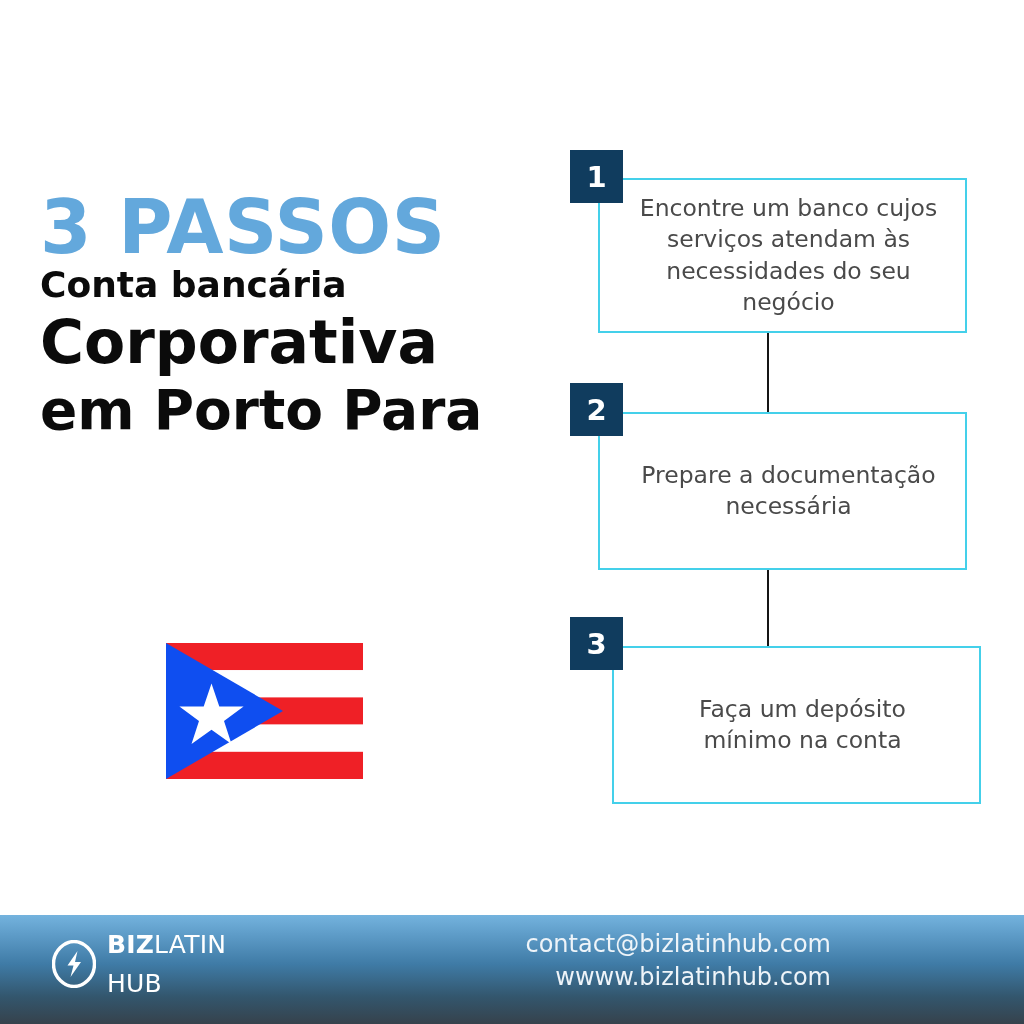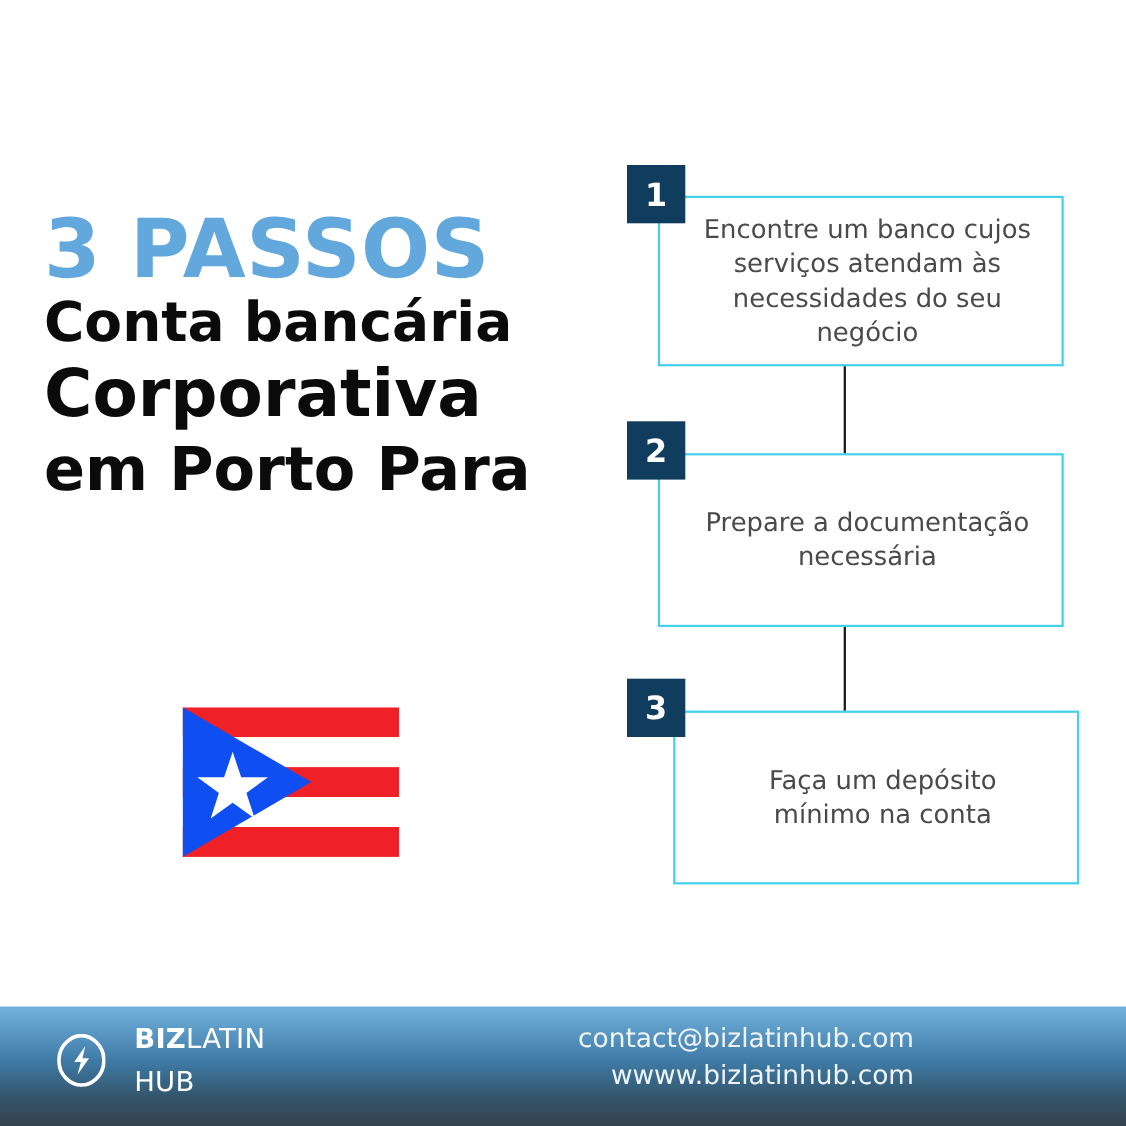--- a/index.html
+++ b/index.html
@@ -43,21 +43,21 @@
   }
   .headline-line {
     font-size: 57px;
     font-weight: 700;
     line-height: 1.18;
     color: #0b0b0b;
     margin: 0;
     white-space: nowrap;
   }
   .headline-line.l1 { font-size: 55px; }
-  .headline-line.l2 { font-size: 50px; }
+  .headline-line.l2 { font-size: 36px; }
   .headline-line.l3 { font-size: 60px; }
   .headline-line.l4 { font-size: 55px; }
 
   
   .flag-wrap {
     position: absolute;
     left: 166px;
     top: 643px;
     width: 197px;
     height: 136px;
@@ -137,21 +137,21 @@
     width: 1024px;
     height: 109px;
     background: linear-gradient(to bottom, #74b3de 0%, #5e9cc8 18%, #3f7ba6 45%, #33566d 75%, #36424c 100%);
   }
   .brand {
     position: absolute;
     left: 52px;
     top: 932px;
     display: flex;
     align-items: center;
-    gap: 26px;
+    gap: 11px;
   }
   .brand-mark { width: 44px; height: 48px; display: block; }
   .brand-text {
     color: #ffffff;
     line-height: 1.0;
     font-size: 25px;
     letter-spacing: 0.2px;
   }
   .brand-text .row1 { display: block; white-space: nowrap; }
   .brand-text .biz { font-weight: 700; }

